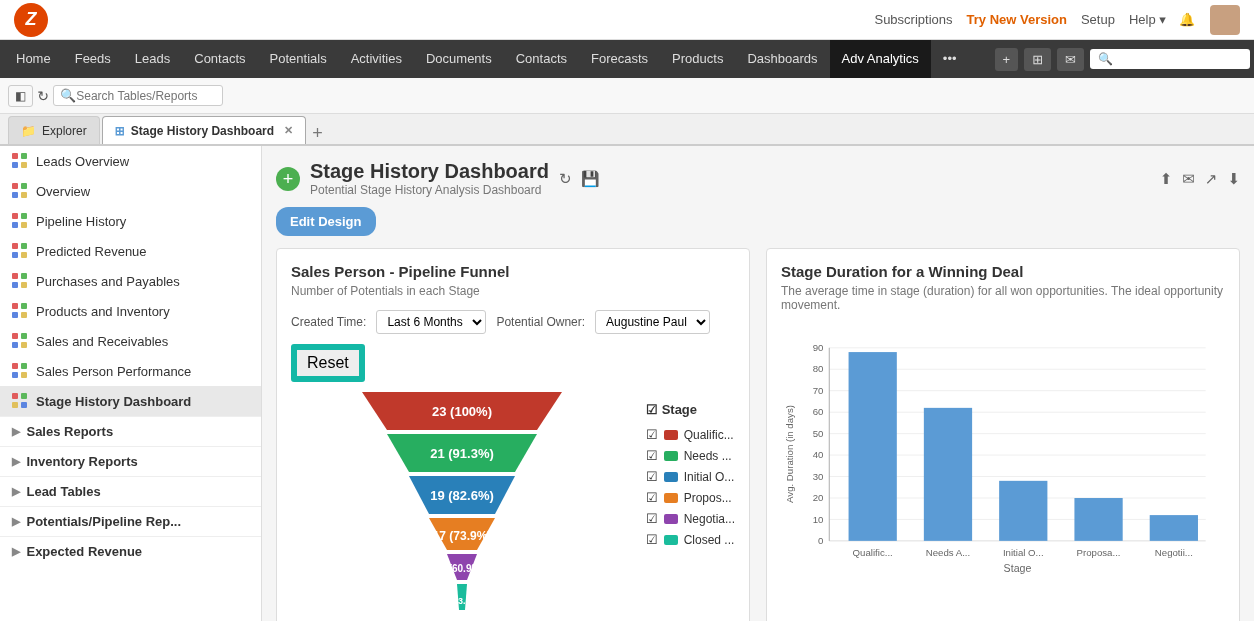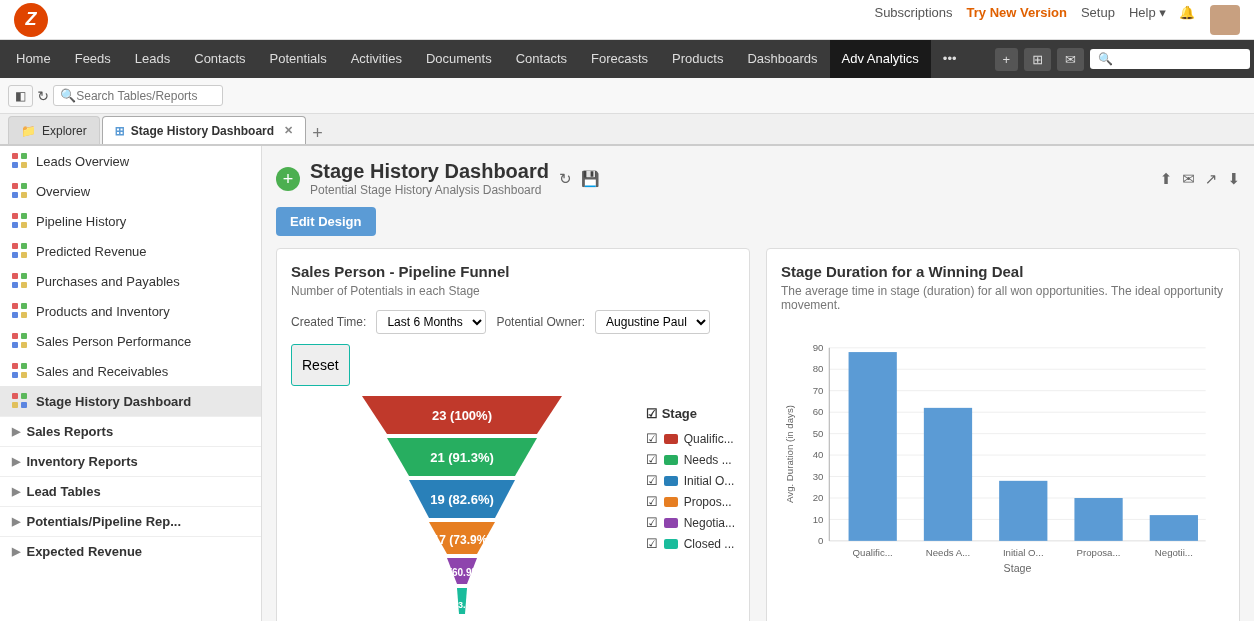--- a/index.html
+++ b/index.html
@@ -9,21 +9,21 @@
     .top-bar {
       background: #fff;
       border-bottom: 1px solid #ddd;
       display: flex;
       align-items: center;
       justify-content: space-between;
       padding: 6px 14px;
       height: 40px;
     }
     .top-bar-left { display: flex; align-items: center; gap: 18px; }
-    .top-bar-right { display: flex; align-items: flex-start; gap: 14px; }
+    .top-bar-right { display: flex; align-items: center; gap: 14px; }
     .top-bar-right span { font-size: 13px; color: #555; cursor: pointer; }
     .top-bar-right .try-new { color: #e06000; font-weight: bold; }
     .logo {
       background: #e04400;
       border-radius: 50%;
       width: 34px; height: 34px;
       display: flex; align-items: center; justify-content: center;
       color: #fff; font-weight: bold; font-size: 18px; font-style: italic;
     }
     .bell-icon { font-size: 16px; color: #888; }
@@ -183,21 +183,21 @@
     }
     .dashboard-title { font-size: 20px; font-weight: bold; color: #333; }
     .dashboard-subtitle { font-size: 12px; color: #777; }
     .dashboard-actions { display: flex; align-items: center; gap: 10px; }
     .dash-icon-btn { background: none; border: none; color: #666; font-size: 15px; cursor: pointer; }
 
     .edit-design-btn {
       background: #5b9bd5;
       color: #fff;
       border: none;
-      border-radius: 4px;
+      border-radius: 12px;
       padding: 7px 14px;
       font-size: 13px;
       cursor: pointer;
       margin-bottom: 12px;
       font-weight: bold;
     }
 
     
     .charts-row {
       display: flex;
@@ -224,24 +224,24 @@
     .filter-label { font-size: 12px; color: #555; }
     .filter-select {
       border: 1px solid #ccc;
       border-radius: 3px;
       padding: 3px 6px;
       font-size: 12px;
       background: #fff;
     }
     .reset-btn {
       background: #eee;
-      border: 1px solid #14b8a6;
+      border: 6px solid #14b8a6;
       border-radius: 3px;
-      padding: 12px 10px;
-      font-size: 14px;
+      padding: 4px 10px;
+      font-size: 16px;
       cursor: pointer;
     }
 
     
     .funnel-container {
       display: flex;
       gap: 12px;
       align-items: flex-start;
       text-align: center;
     }
@@ -405,30 +405,30 @@
       </div>
       <span>Products and Inventory</span>
     </div>
     <div class="sidebar-item">
       <div class="sidebar-grid-icon">
         <div class="grid-cell" style="background:#e05c5c;"></div>
         <div class="grid-cell" style="background:#5cb85c;"></div>
         <div class="grid-cell" style="background:#5c85e0;"></div>
         <div class="grid-cell" style="background:#e0c05c;"></div>
       </div>
+      <span>Sales and Receivables</span>
+    </div>
+    <div class="sidebar-item">
+      <div class="sidebar-grid-icon">
+        <div class="grid-cell" style="background:#e05c5c;"></div>
+        <div class="grid-cell" style="background:#5cb85c;"></div>
+        <div class="grid-cell" style="background:#5c85e0;"></div>
+        <div class="grid-cell" style="background:#e0c05c;"></div>
+      </div>
       <span>Sales Person Performance</span>
-    </div>
-    <div class="sidebar-item">
-      <div class="sidebar-grid-icon">
-        <div class="grid-cell" style="background:#e05c5c;"></div>
-        <div class="grid-cell" style="background:#5cb85c;"></div>
-        <div class="grid-cell" style="background:#5c85e0;"></div>
-        <div class="grid-cell" style="background:#e0c05c;"></div>
-      </div>
-      <span>Sales and Receivables</span>
     </div>
     <div class="sidebar-item active">
       <div class="sidebar-grid-icon">
         <div class="grid-cell" style="background:#e05c5c;"></div>
         <div class="grid-cell" style="background:#5cb85c;"></div>
         <div class="grid-cell" style="background:#e0c05c;"></div>
         <div class="grid-cell" style="background:#5c85e0;"></div>
       </div>
       <span>Stage History Dashboard</span>
     </div>

